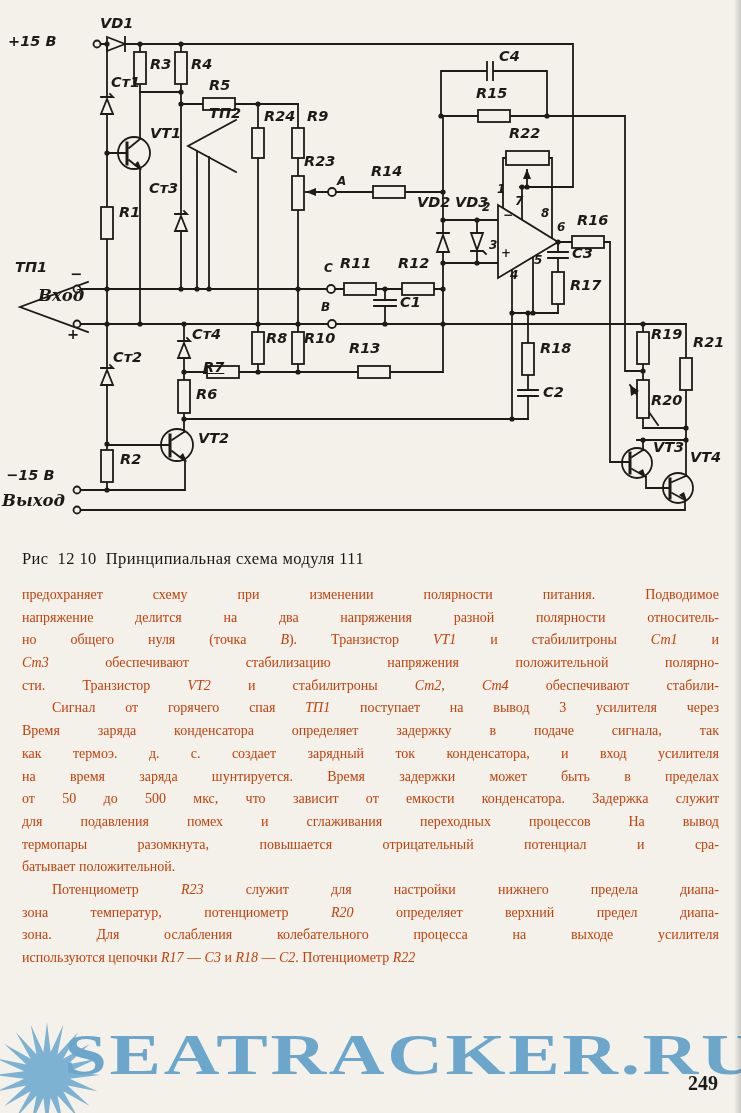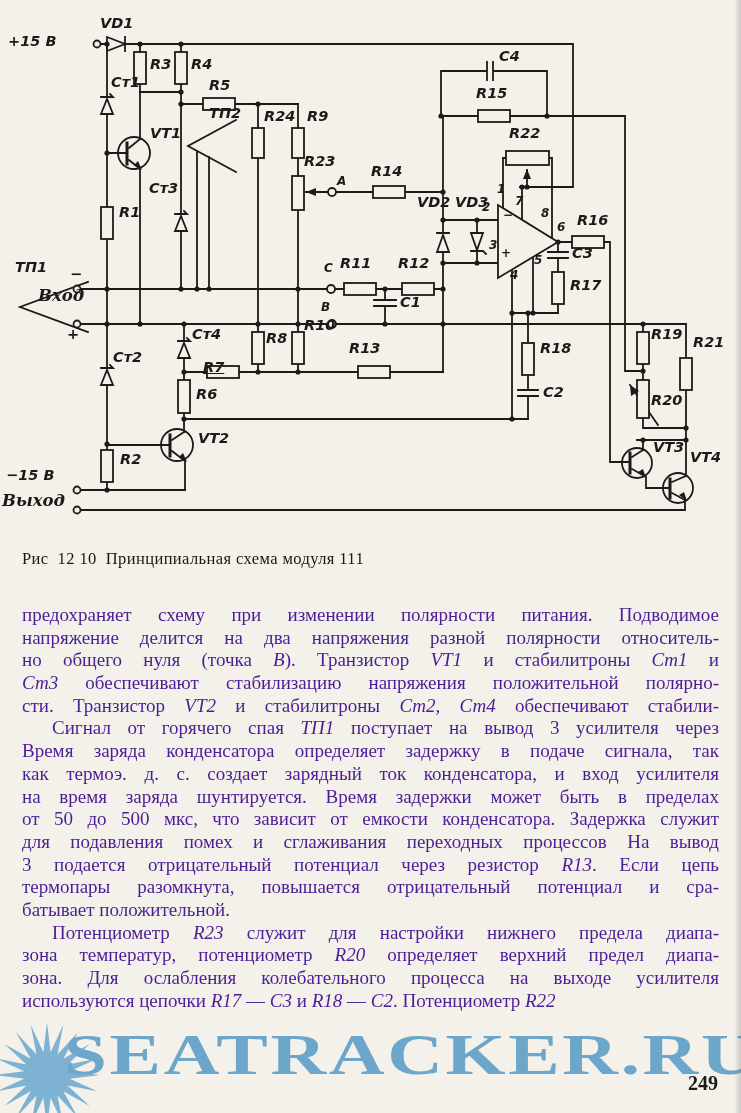--- a/index.html
+++ b/index.html
@@ -13,22 +13,22 @@
   .schematic svg{position:absolute;left:0;top:0;}
   .labels{position:absolute;left:0;top:0;width:741px;height:540px;}
   .sl{position:absolute;font-family:"DejaVu Sans",sans-serif;font-style:italic;font-weight:bold;
       font-size:14.5px;line-height:1;color:#1b1a16;white-space:pre;}
   .sl.s{font-size:12px;}
   .sl.script{font-family:"DejaVu Serif",serif;font-size:16.5px;font-weight:bold;}
   
   .caption{position:absolute;left:22px;top:549px;font-size:16.5px;white-space:pre;
       letter-spacing:.4px;color:#191813;}
   
-  .body-text{position:absolute;left:22px;top:604px;width:697px;font-size:19px;
-      color:#4c1d95;}
+  .body-text{position:absolute;left:22px;top:584px;width:697px;font-size:14px;
+      color:#c2410c;}
   .tl{height:22.7px;line-height:22.7px;text-align:justify;text-align-last:justify;white-space:normal;
       font-weight:500;}
   .tl.last{text-align-last:left;}
   .tl.ind{text-indent:30px;}
   .tl i{font-style:italic;}
   
   .watermark{position:absolute;left:0;top:1012px;width:635px;height:101px;z-index:0;}
   .wm-text{position:absolute;left:64px;top:14px;font-family:"Liberation Serif",serif;
       font-weight:bold;font-size:58px;letter-spacing:2px;transform:scaleX(1.33);
       transform-origin:left center;line-height:1;}
@@ -265,21 +265,21 @@
         <div class="sl script" style="left: 38px; top: 288px;">Вход</div>
         <div class="sl" style="left: 67px; top: 327px;">+</div>
         <div class="sl s" style="left: 324px; top: 262px;">C</div>
         <div class="sl" style="left: 340px; top: 256px;">R11</div>
         <div class="sl" style="left: 398px; top: 256px;">R12</div>
         <div class="sl" style="left: 400px; top: 295px;">С1</div>
         <div class="sl s" style="left: 321px; top: 301px;">B</div>
         <div class="sl" style="left: 192px; top: 327px;">Ст4</div>
         <div class="sl" style="left: 203px; top: 360px; text-decoration: underline;">R7</div>
         <div class="sl" style="left: 266px; top: 331px;">R8</div>
-        <div class="sl" style="left: 304px; top: 318px;">R10</div>
+        <div class="sl" style="left: 304px; top: 331px;">R10</div>
         <div class="sl" style="left: 349px; top: 341px;">R13</div>
         <div class="sl" style="left: 540px; top: 341px;">R18</div>
         <div class="sl" style="left: 543px; top: 385px;">С2</div>
         <div class="sl" style="left: 651px; top: 327px;">R19</div>
         <div class="sl" style="left: 693px; top: 335px;">R21</div>
         <div class="sl" style="left: 651px; top: 393px;">R20</div>
         <div class="sl" style="left: 653px; top: 440px;">VT3</div>
         <div class="sl" style="left: 690px; top: 450px;">VT4</div>
         <div class="sl" style="left: 113px; top: 350px;">Ст2</div>
         <div class="sl" style="left: 196px; top: 387px;">R6</div>
@@ -297,21 +297,20 @@
       <div class="tl">напряжение делится на два напряжения разной полярности относитель-</div>
       <div class="tl">но общего нуля (точка <i>В</i>). Транзистор <i>VT1</i> и стабилитроны <i>Ст1</i> и</div>
       <div class="tl"><i>Ст3</i> обеспечивают стабилизацию напряжения положительной полярно-</div>
       <div class="tl">сти. Транзистор <i>VT2</i> и стабилитроны <i>Ст2</i>, <i>Ст4</i> обеспечивают стабили-</div>
       <div class="tl ind">Сигнал от горячего спая <i>ТП1</i> поступает на вывод 3 усилителя через</div>
       <div class="tl">Время заряда конденсатора определяет задержку в подаче сигнала, так</div>
       <div class="tl">как термоэ. д. с. создает зарядный ток конденсатора, и вход усилителя</div>
       <div class="tl">на время заряда шунтируется. Время задержки может быть в пределах</div>
       <div class="tl">от 50 до 500 мкс, что зависит от емкости конденсатора. Задержка служит</div>
       <div class="tl">для подавления помех и сглаживания переходных процессов  На вывод</div>
-      <div class="tl">3 подается отрицательный потенциал через резистор <i>R13</i>. Если цепь</div>
       <div class="tl">термопары разомкнута, повышается отрицательный потенциал и сра-</div>
       <div class="tl last">батывает положительной.</div>
       <div class="tl ind">Потенциометр <i>R23</i> служит для настройки нижнего предела диапа-</div>
       <div class="tl">зона температур, потенциометр <i>R20</i> определяет верхний предел диапа-</div>
       <div class="tl">зона. Для ослабления колебательного процесса на выходе усилителя</div>
       <div class="tl last">используются цепочки <i>R17</i> — <i>С3</i> и <i>R18</i> — <i>С2</i>. Потенциометр <i>R22</i></div>
     </div>
 
   <div class="page-number">249</div>
 

